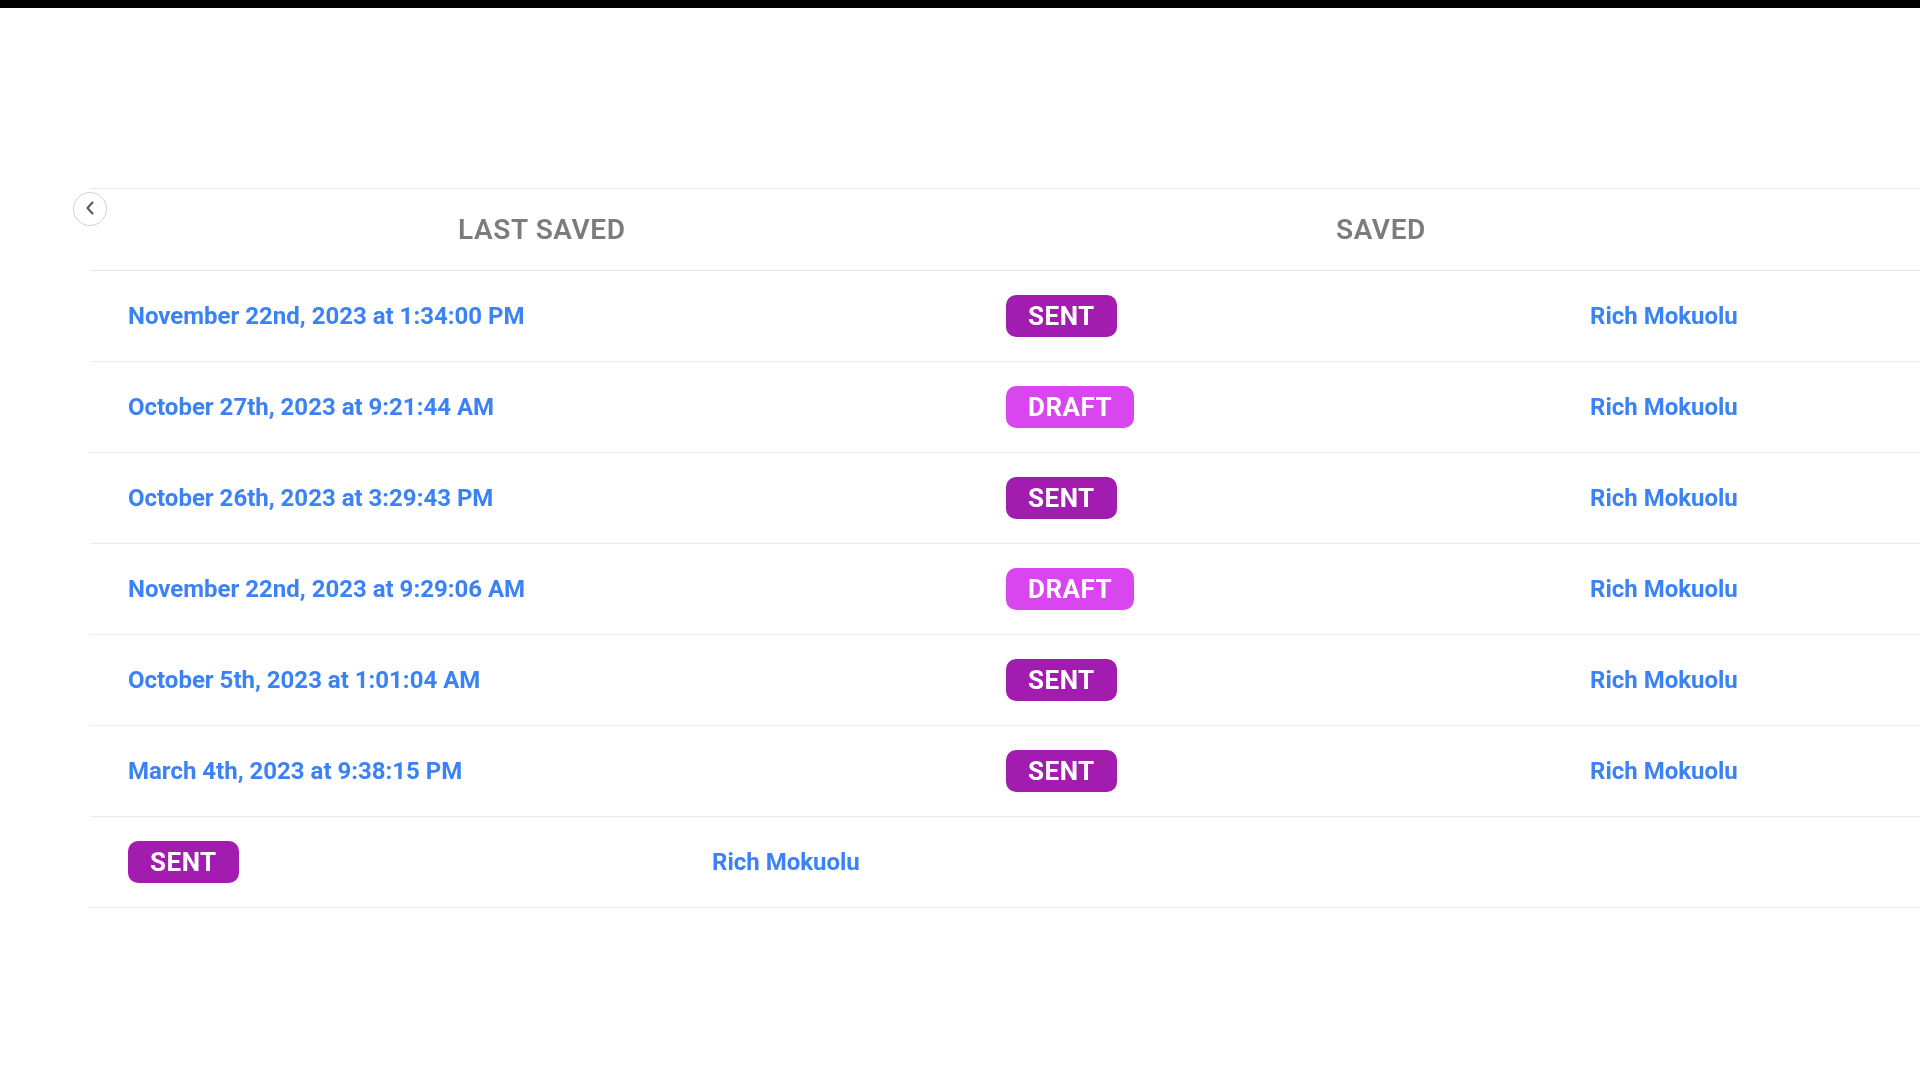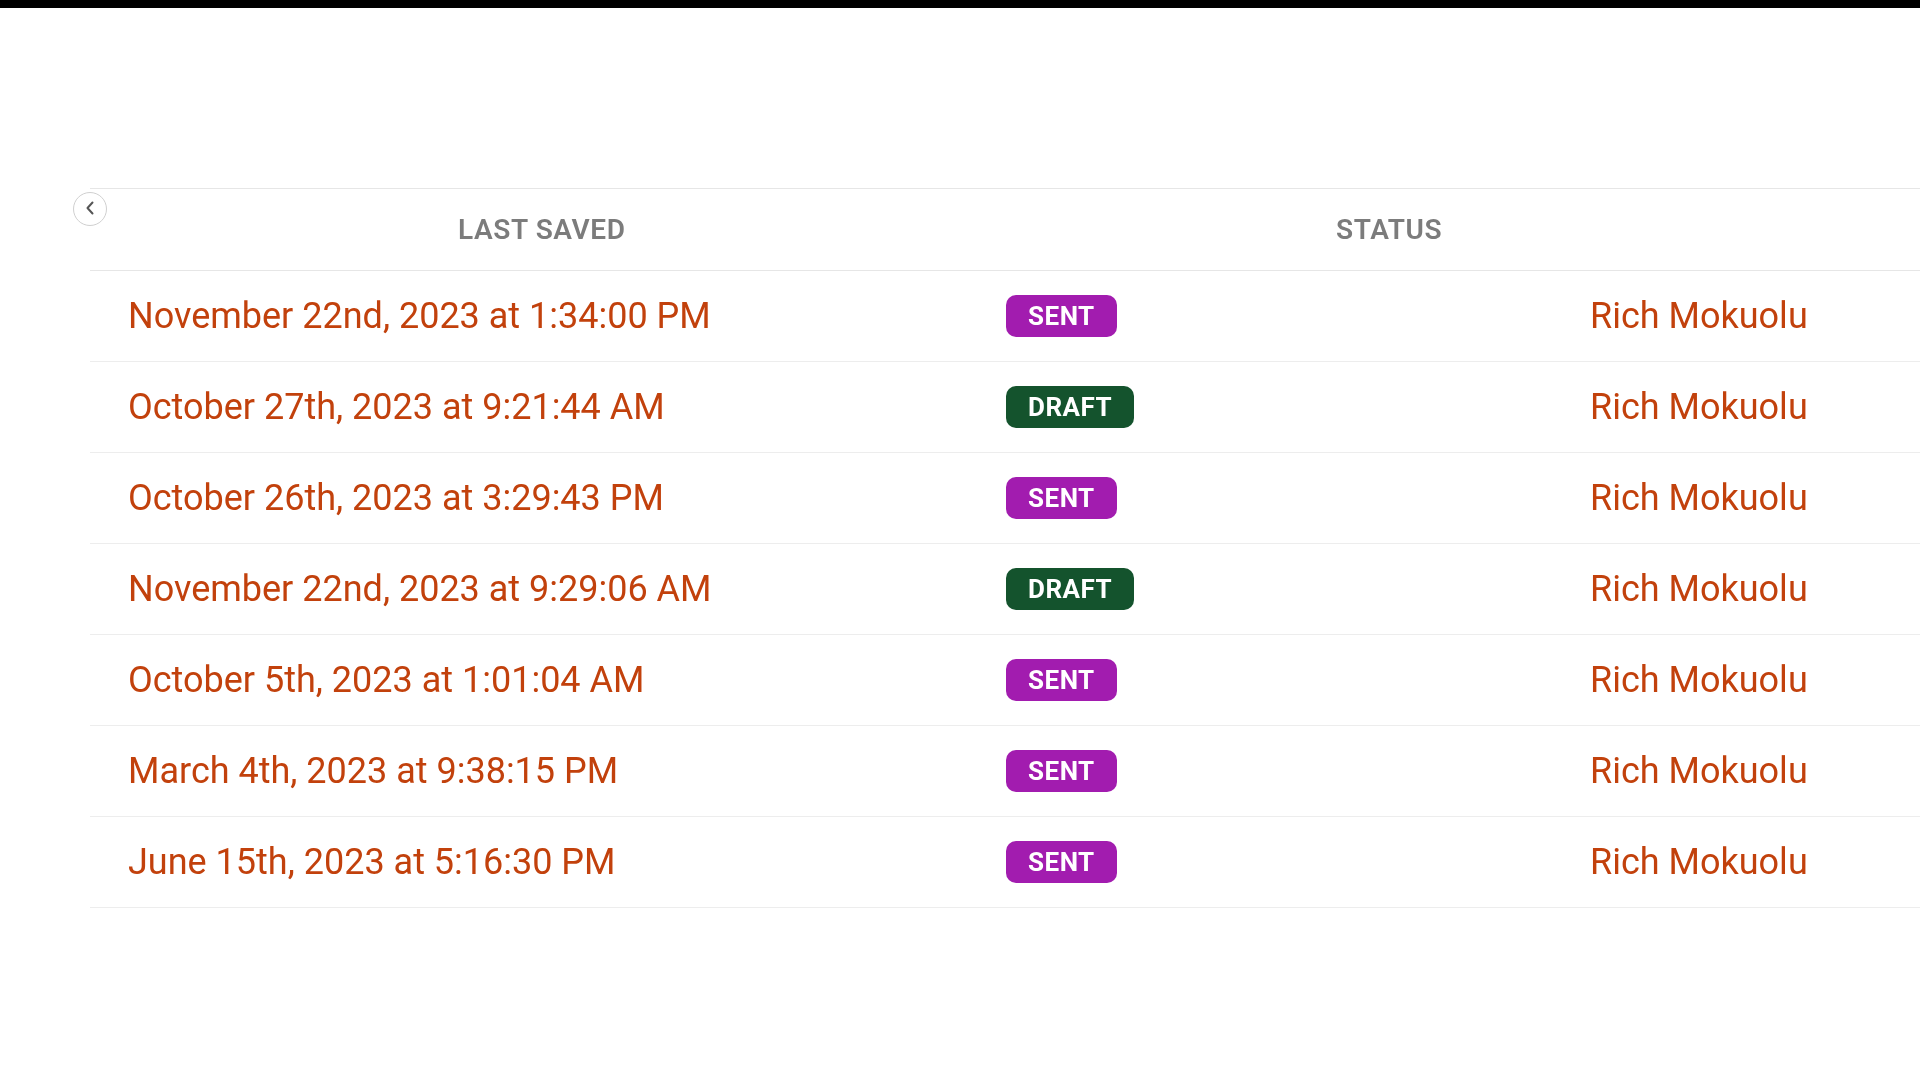--- a/index.html
+++ b/index.html
@@ -68,38 +68,38 @@
       font-weight: 600;
       letter-spacing: 0.6px;
     }
     .table-row {
       display: flex;
       align-items: center;
       padding: 24px 0 24px 38px;
       border-bottom: 1.5px solid #ededed;
     }
     .cell-text {
-      color: #c2410c;
-      font-size: 36px;
-      font-weight: 400;
+      color: #3b82f6;
+      font-size: 24px;
+      font-weight: 700;
     }
     .status-badge {
       display: inline-block;
       padding: 6px 22px;
       border-radius: 10px;
       font-size: 26px;
       font-weight: 700;
       color: #fff;
       letter-spacing: 0.5px;
     }
     .status-sent {
       background: #a21caf;
     }
     .status-draft {
-      background: #14532d;
+      background: #d946ef;
     }
   </style>
 </head>
 <body>
 
 <div class="top-bar"></div>
 
 <div class="content-area">
 
   <button class="back-button">
@@ -110,21 +110,21 @@
     </span>
   </button>
 
   <div class="table-container">
 
     <div class="table-header">
       <div class="col-last-saved">
         <span class="header-text">LAST SAVED</span>
       </div>
       <div class="col-status">
-        <span class="header-text">STATUS</span>
+        <span class="header-text">SAVED</span>
       </div>
     </div>
 
     <div id="rows-mount">
         <div class="table-row">
           <div class="col-last-saved"><span class="cell-text">November 22nd, 2023 at 1:34:00 PM</span></div>
           <div class="col-status"><span class="status-badge status-sent">SENT</span></div>
           <div class="col-created-by"><span class="cell-text">Rich Mokuolu</span></div>
         </div>
         <div class="table-row">
@@ -146,20 +146,19 @@
           <div class="col-last-saved"><span class="cell-text">October 5th, 2023 at 1:01:04 AM</span></div>
           <div class="col-status"><span class="status-badge status-sent">SENT</span></div>
           <div class="col-created-by"><span class="cell-text">Rich Mokuolu</span></div>
         </div>
         <div class="table-row">
           <div class="col-last-saved"><span class="cell-text">March 4th, 2023 at 9:38:15 PM</span></div>
           <div class="col-status"><span class="status-badge status-sent">SENT</span></div>
           <div class="col-created-by"><span class="cell-text">Rich Mokuolu</span></div>
         </div>
         <div class="table-row">
-          <div class="col-last-saved"><span class="cell-text">June 15th, 2023 at 5:16:30 PM</span></div>
           <div class="col-status"><span class="status-badge status-sent">SENT</span></div>
           <div class="col-created-by"><span class="cell-text">Rich Mokuolu</span></div>
         </div>
       </div>
 
   </div>
 </div>
 
 </body></html>

